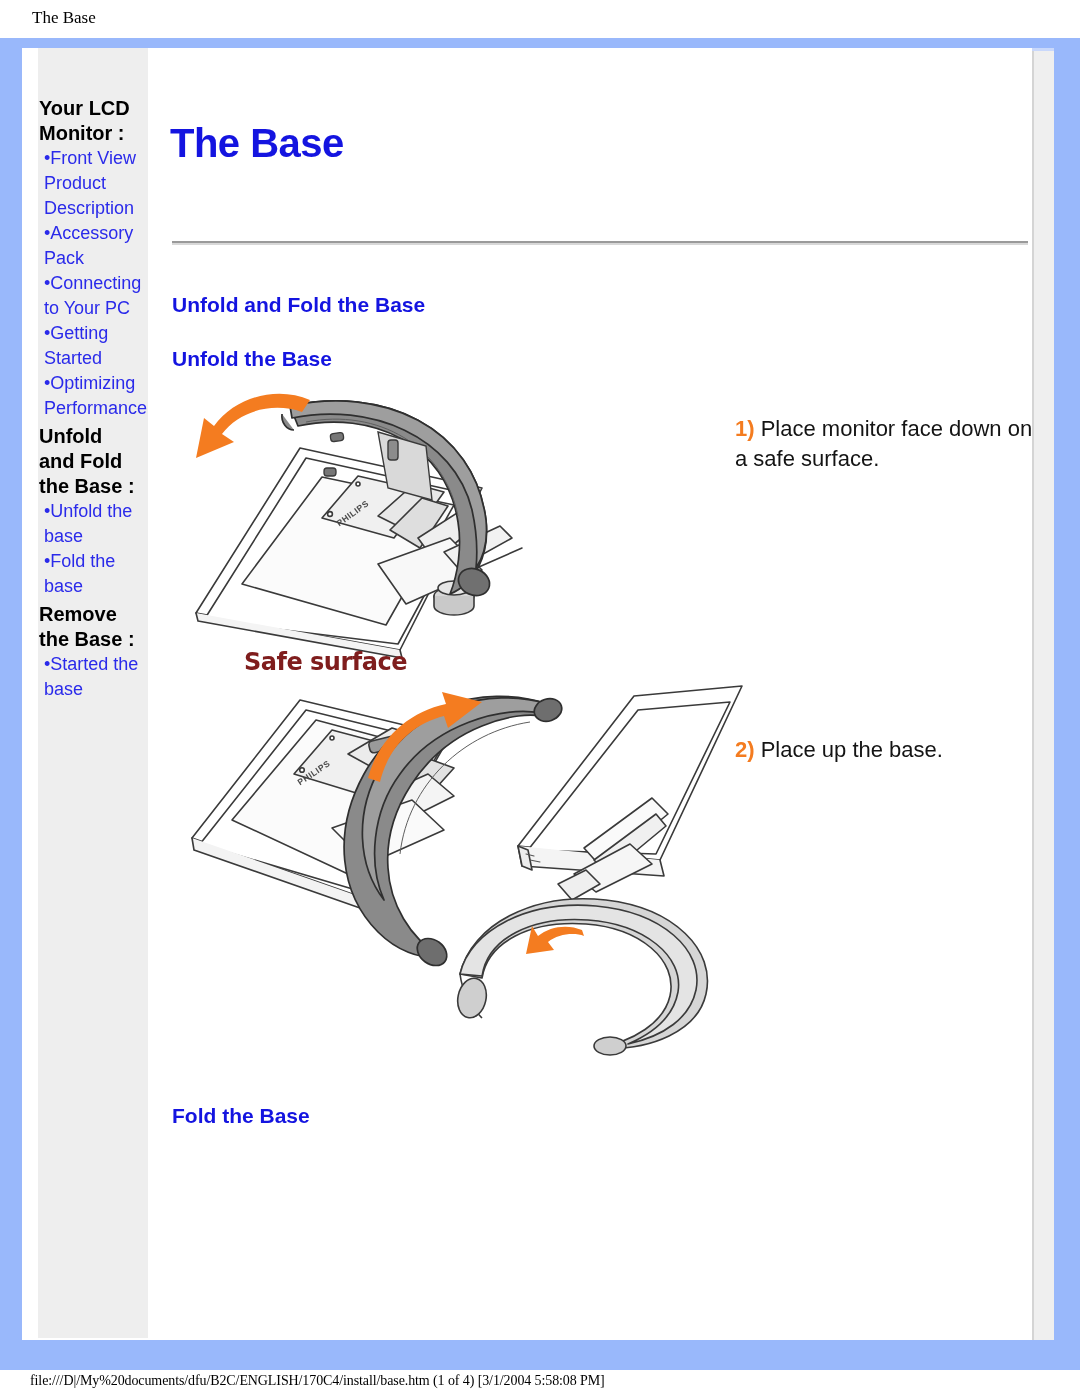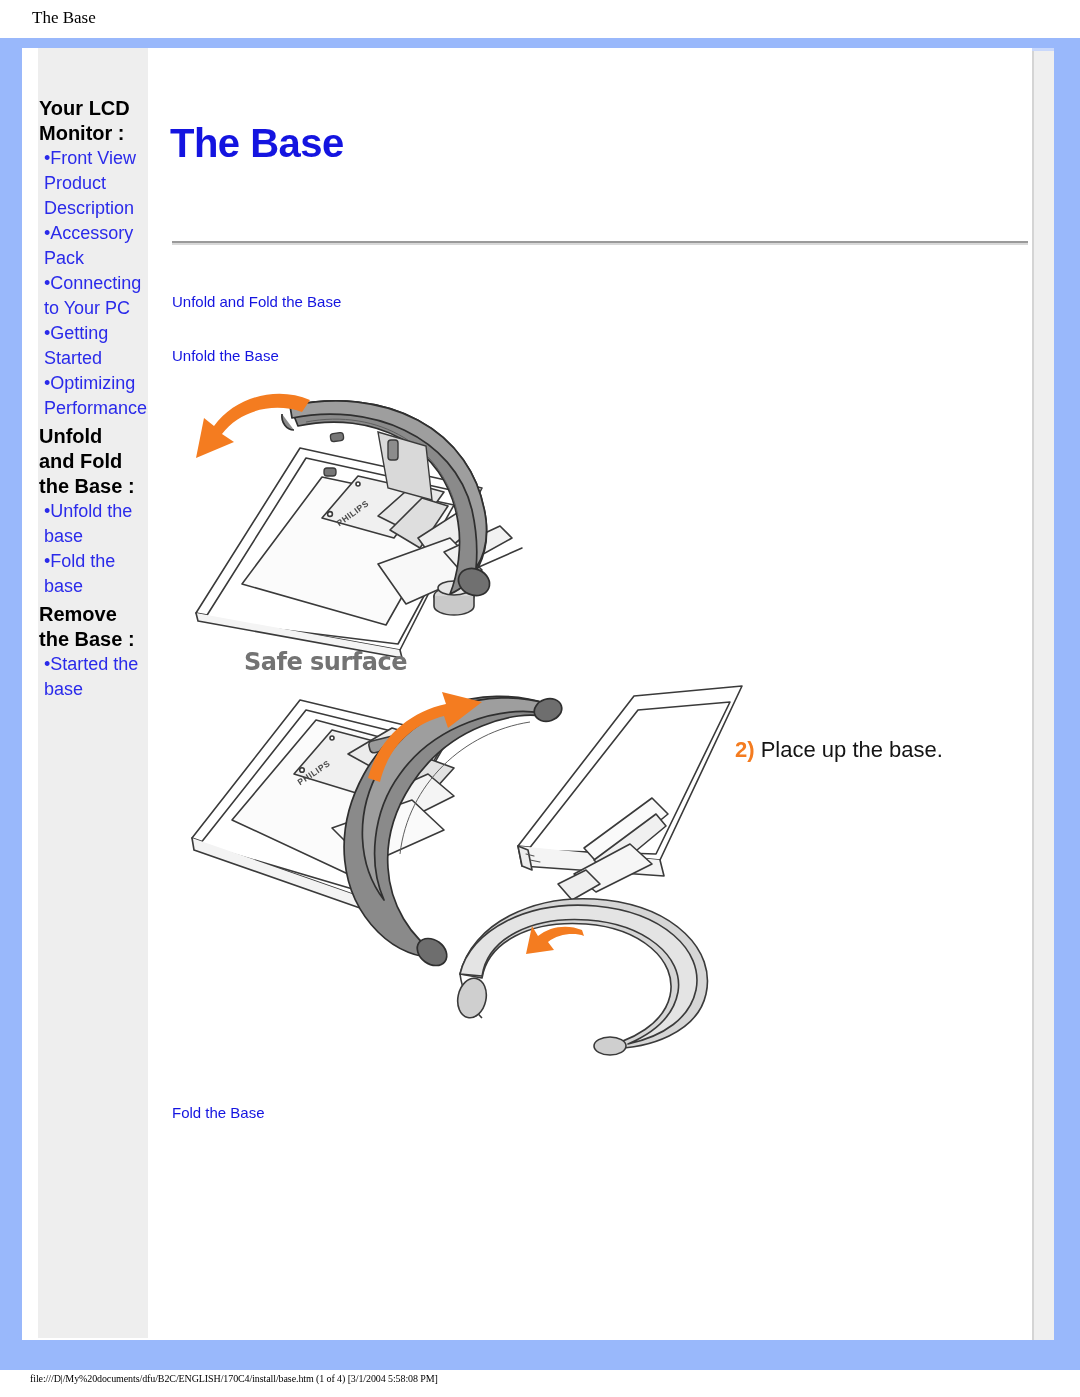--- a/index.html
+++ b/index.html
@@ -38,21 +38,21 @@
     top: 1370px;
     width: 1080px;
     height: 27px;
     background: #ffffff;
   }
   .print-footer-text {
     position: absolute;
     left: 30px;
     top: 3px;
     font-family: "Liberation Serif", serif;
-    font-size: 10px;
+    font-size: 14px;
     color: #000000;
     white-space: nowrap;
     letter-spacing: -0.1px;
   }
 
   
   .page-frame {
     position: absolute;
     left: 0;
     top: 38px;
@@ -147,22 +147,22 @@
     top: 193px;
     width: 856px;
     height: 4px;
     border-top: 2px solid #9a9a9a;
     border-bottom: 2px solid #d8d8d8;
     box-sizing: border-box;
   }
 
   .sec-heading {
     position: absolute;
-    font-size: 15px;
-    font-weight: normal;
+    font-size: 21px;
+    font-weight: bold;
     color: #1414e0;
     left: 20px;
   }
   .sec-heading.h-unfoldfold { top: 245px; }
   .sec-heading.h-unfold     { top: 299px; }
   .sec-heading.h-fold       { top: 1056px; }
 
   .step {
     position: absolute;
     font-size: 22px;
@@ -184,21 +184,21 @@
   .fig1 { left: 30px; top: 340px; }
   .fig2 { left: 30px; top: 630px; }
 
   .safe-surface-label {
     position: absolute;
     left: 92px;
     top: 600px;
     font-family: "DejaVu Sans", sans-serif;
     font-size: 24px;
     font-weight: bold;
-    color: #737373;
+    color: #7f1d1d;
     letter-spacing: -0.5px;
   }
 </style>
 </head>
 <body>
 
 <div class="print-header">
   <div class="print-header-text">The Base</div>
 </div>
 
@@ -267,20 +267,24 @@
       <div class="page-title">The Base</div>
 
       <div class="rule"></div>
 
       <div class="sec-heading h-unfoldfold">Unfold and Fold the Base</div>
 
       <div class="sec-heading h-unfold">Unfold the Base</div>
 
       <div class="sec-heading h-fold">Fold the Base</div>
 
+      <div class="step step1">
+        <span class="num">1)</span>
+        <span>Place monitor face down on a safe surface.</span>
+      </div>
 
       <div class="step step2">
         <span class="num">2)</span>
         <span>Place up the base.</span>
       </div>
 
       <svg class="fig fig1" width="420" height="280" viewBox="0 0 420 280">
         <g fill="none" stroke="#3a3a3a" stroke-width="1.6" stroke-linejoin="round" stroke-linecap="round">
 
           <path d="M14 225 L118 60 L300 100 L218 262 Z" fill="#ffffff"></path>

